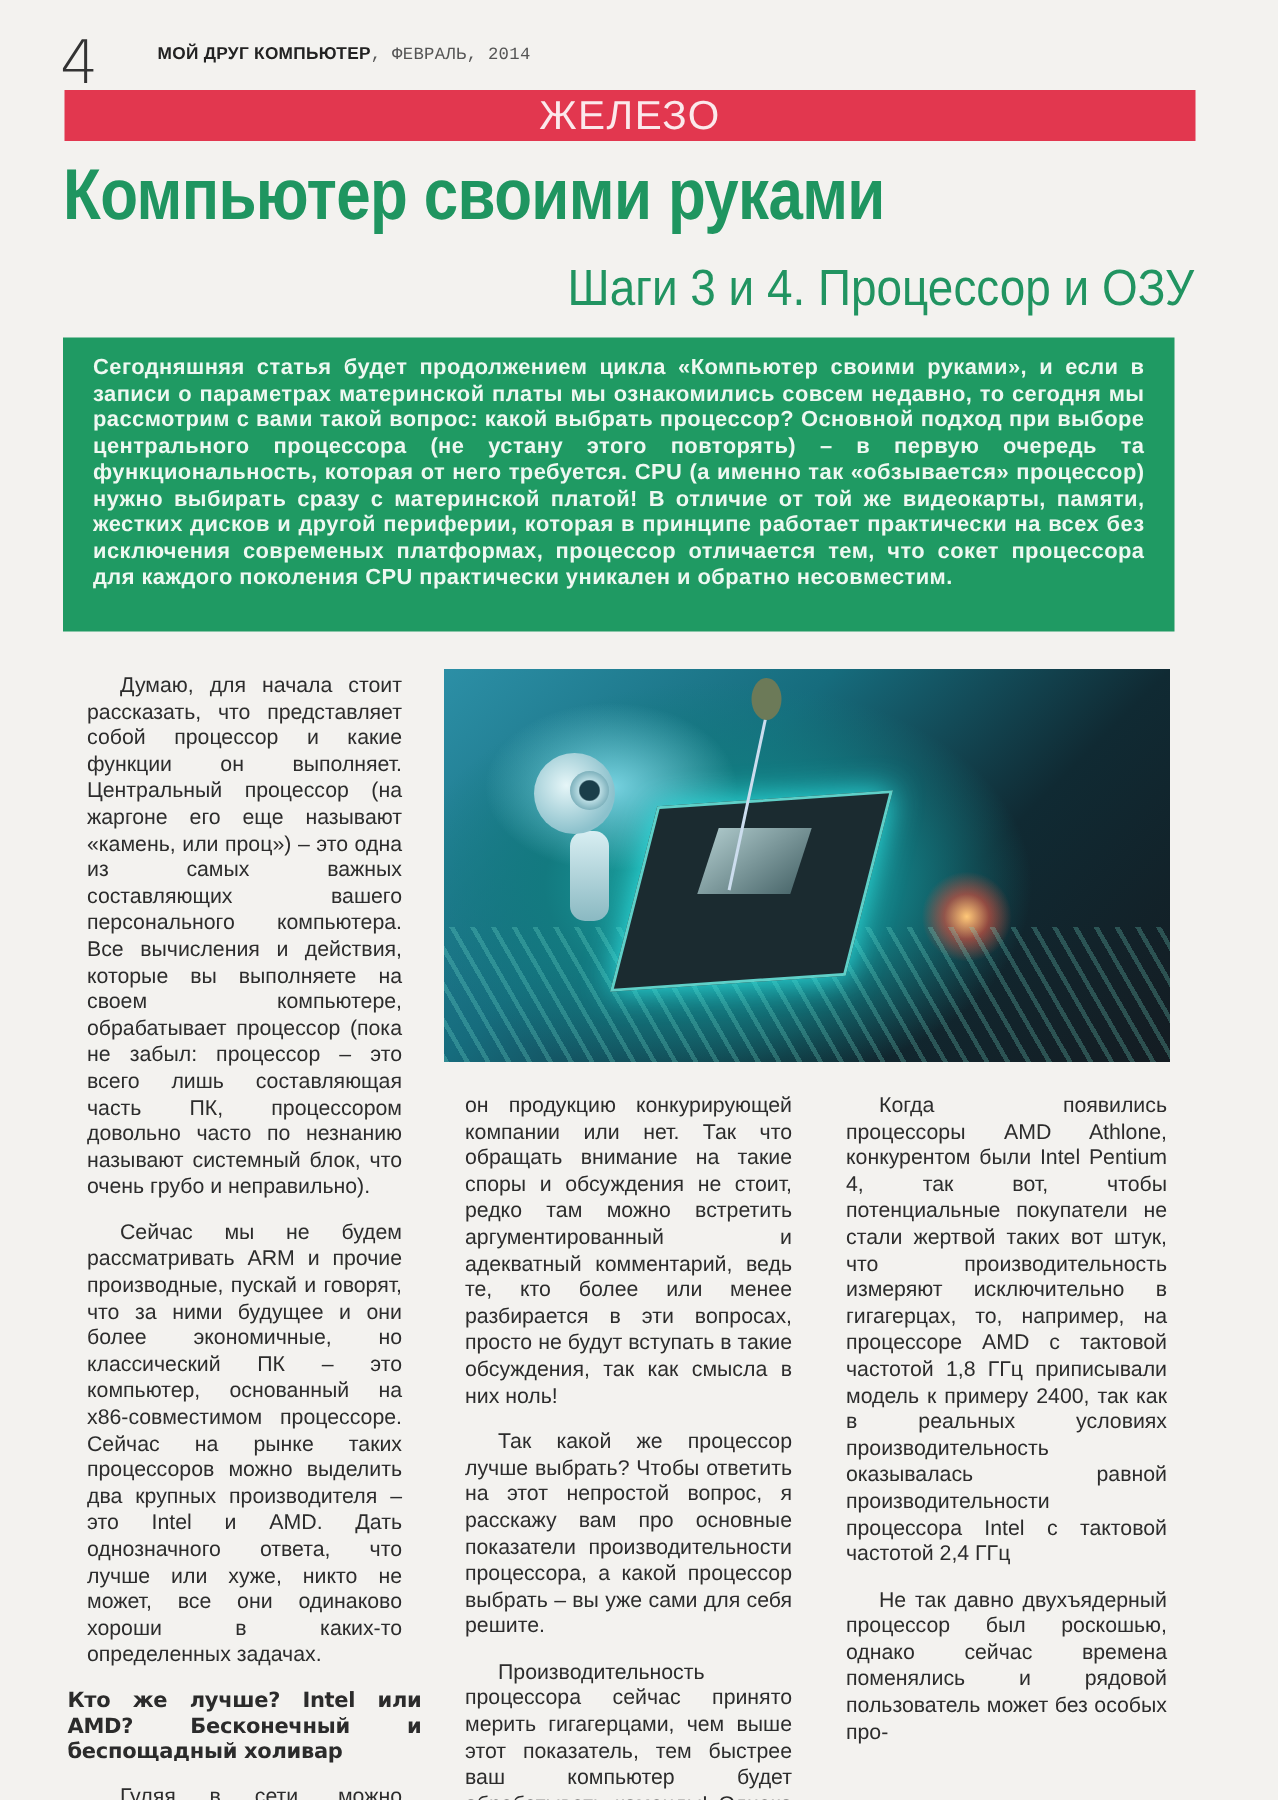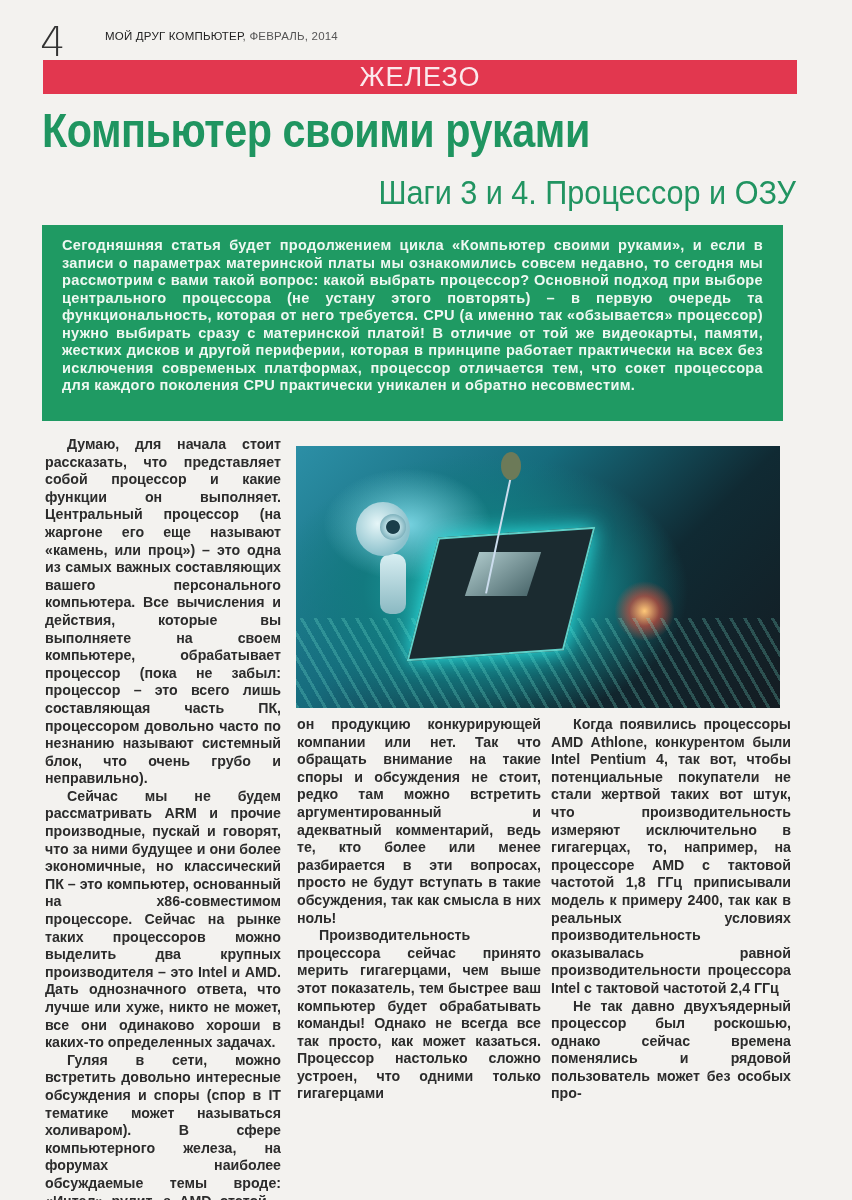--- a/index.html
+++ b/index.html
@@ -13,22 +13,22 @@
   .page-number {
     position: absolute; left: 40px; top: 22px;
     font-family: "DejaVu Sans", sans-serif; font-weight: 200;
     font-size: 40px; line-height: 40px; color: #333;
     transform: scaleX(1.0);
   }
   .masthead {
     position: absolute; left: 105px; top: 30px;
     font-size: 11.5px; letter-spacing: 0.2px; color: #222;
   }
-  .masthead .mag { font-weight: normal; }
-  .masthead .date { color: #555; }
+  .masthead .mag { font-weight: bold; }
+  .masthead .date { color: #555; font-family: Liberation Mono, monospace; }
   .section-bar {
     position: absolute; left: 43px; top: 60px; width: 754px; height: 34px;
     background: #e2374f;
     display: flex; align-items: center; justify-content: center;
   }
   .section-bar span {
     color: #fbe9ec; font-size: 27px; letter-spacing: 1px; font-weight: normal; text-align: right;
   }
   .title {
     position: absolute; left: 42px; top: 104px;
@@ -50,21 +50,21 @@
   }
   .lead-box p {
     margin: 0; color: #eef8f1; font-weight: bold;
     font-size: 14.6px; line-height: 17.5px; text-align: justify;
     letter-spacing: 0.3px;
   }
   .col {
     position: absolute; font-size: 14.2px; line-height: 17.6px; color: #2c2c2c;
     text-align: justify; hyphens: manual;
   }
-  .col p { margin: 0; text-indent: 22px; font-weight: bold; }
+  .col p { margin: 13px; text-indent: 22px; }
   .col h3 {
     margin: 8px 0 6px 0; font-size: 14px; line-height: 17px;
     font-weight: 900; color: #2b2b2b; font-family: "DejaVu Sans", sans-serif;
     letter-spacing: -0.2px;
   }
   .col-left { left: 45px; top: 436px; width: 236px; }
   .col-mid { left: 297px; top: 716px; width: 244px; }
   .col-right { left: 551px; top: 716px; width: 240px; }
 
   .hero {
@@ -126,35 +126,37 @@
 <div class="title">Компьютер своими руками</div>
 <div class="subtitle">Шаги 3 и 4. Процессор и ОЗУ</div>
 
 <div class="lead-box">
   <p>Сегодняшняя статья будет продолжением цикла «Компьютер своими руками», и если в записи о параметрах материнской платы мы ознакомились совсем недавно, то сегодня мы рассмотрим с вами такой вопрос: какой выбрать процессор? Основной подход при выборе центрального процессора (не устану этого повторять) – в первую очередь та функциональность, которая от него требуется. CPU (а именно так «обзывается» процессор) нужно выбирать сразу с материнской платой! В отличие от той же видеокарты, памяти, жестких дисков и другой периферии, которая в принципе работает практически на всех без исключения современых платформах, процессор отличается тем, что сокет процессора для каждого поколения CPU практически уникален и обратно несовместим.</p>
 </div>
 
 <div class="col col-left">
   <p>Думаю, для начала стоит рассказать, что представляет собой процессор и какие функции он выполняет. Центральный процессор (на жаргоне его еще называют «камень, или проц») – это одна из самых важных составляющих вашего персонального компьютера. Все вычисления и действия, которые вы выполняете на своем компьютере, обрабатывает процессор (пока не забыл: процессор – это всего лишь составляющая часть ПК, процессором довольно часто по незнанию называют системный блок, что очень грубо и неправильно).</p>
   <p>Сейчас мы не будем рассматривать ARM и прочие производные, пускай и говорят, что за ними будущее и они более экономичные, но классический ПК – это компьютер, основанный на x86-совместимом процессоре. Сейчас на рынке таких процессоров можно выделить два крупных производителя – это Intel и AMD. Дать однозначного ответа, что лучше или хуже, никто не может, все они одинаково хороши в каких-то определенных задачах.</p>
+  <h3>Кто же лучше? Intel или AMD? Бесконечный и беспощадный холивар</h3>
   <p>Гуляя в сети, можно встретить довольно интересные обсуждения и споры (спор в IT тематике может называться холиваром). В сфере компьютерного железа, на форумах наиболее обсуждаемые темы вроде: «Интел» рулит, а AMD отстой… Ну или «что лучше: AMD или Intel?» Как правило, тот пользователь, который так рьяно выступают за какого-то производителя, хвалит то, что купил лично он, независимо от того, пробовал ли</p>
 </div>
 
 <div class="hero">
   <div class="traces"></div>
   <div class="chip"></div>
   <div class="die"></div>
   <div class="rope"></div>
   <div class="hook"></div>
   <div class="robot-body"></div>
   <div class="robot-head"></div>
   <div class="robot-eye"></div>
 </div>
 
 <div class="col col-mid">
   <p style="text-indent:0">он продукцию конкурирующей компании или нет. Так что обращать внимание на такие споры и обсуждения не стоит, редко там можно встретить аргументированный и адекватный комментарий, ведь те, кто более или менее разбирается в эти вопросах, просто не будут вступать в такие обсуждения, так как смысла в них ноль!</p>
+  <p>Так какой же процессор лучше выбрать? Чтобы ответить на этот непростой вопрос, я расскажу вам про основные показатели производительности процессора, а какой процессор выбрать – вы уже сами для себя решите.</p>
   <p>Производительность процессора сейчас принято мерить гигагерцами, чем выше этот показатель, тем быстрее ваш компьютер будет обрабатывать команды! Однако не всегда все так просто, как может казаться. Процессор настолько сложно устроен, что одними только гигагерцами</p>
 </div>
 
 <div class="col col-right">
   <p>Когда появились процессоры AMD Athlone, конкурентом были Intel Pentium 4, так вот, чтобы потенциальные покупатели не стали жертвой таких вот штук, что производительность измеряют исключительно в гигагерцах, то, например, на процессоре AMD с тактовой частотой 1,8 ГГц приписывали модель к примеру 2400, так как в реальных условиях производительность оказывалась равной производительности процессора Intel с тактовой частотой 2,4 ГГц</p>
   <p>Не так давно двухъядерный процессор был роскошью, однако сейчас времена поменялись и рядовой пользователь может без особых про-</p>
 </div>
 
 </body></html>

